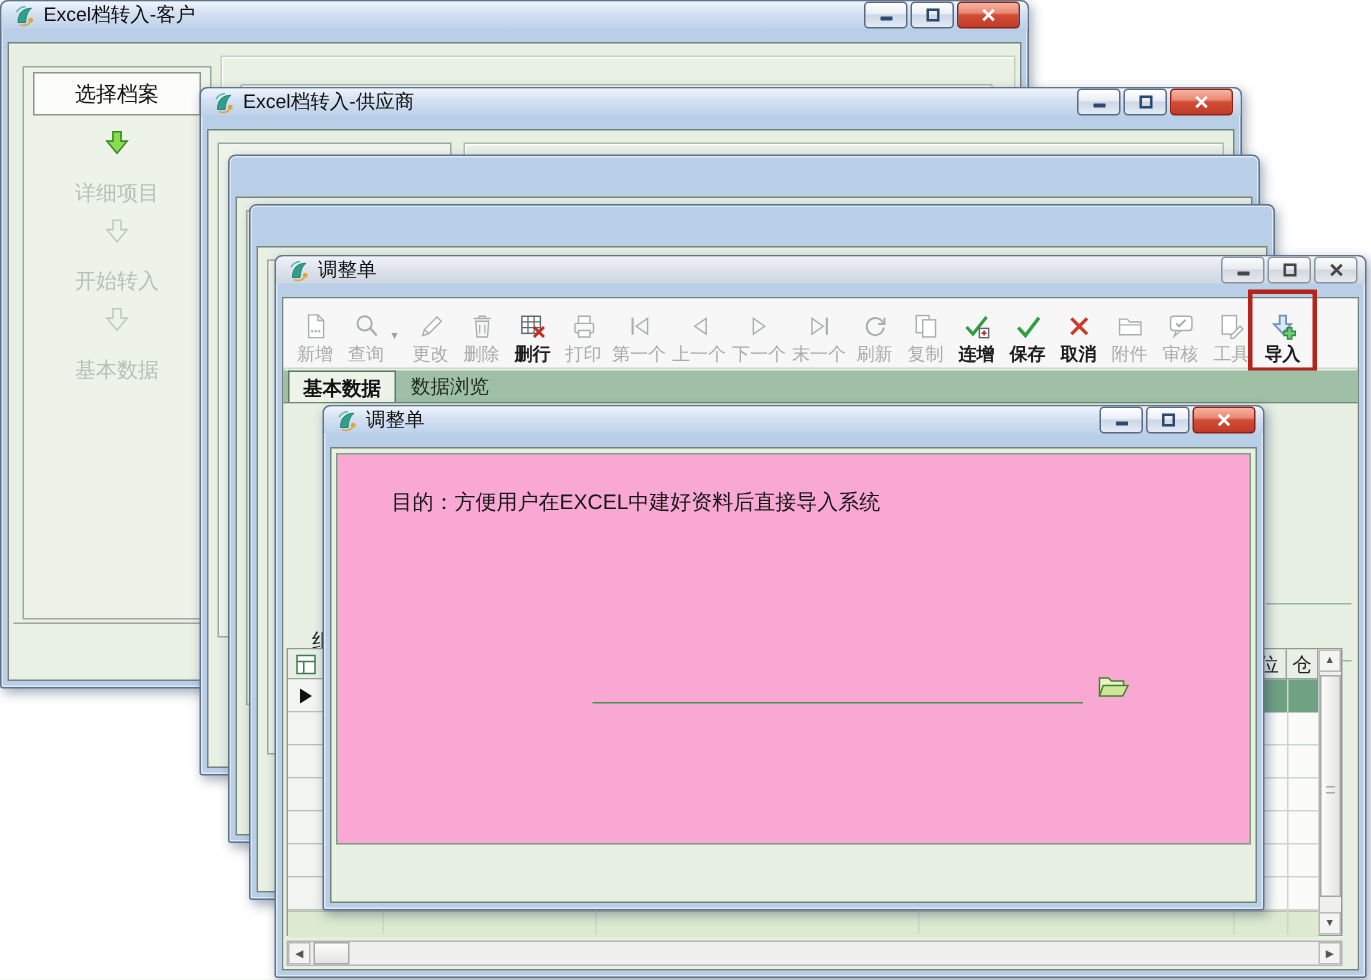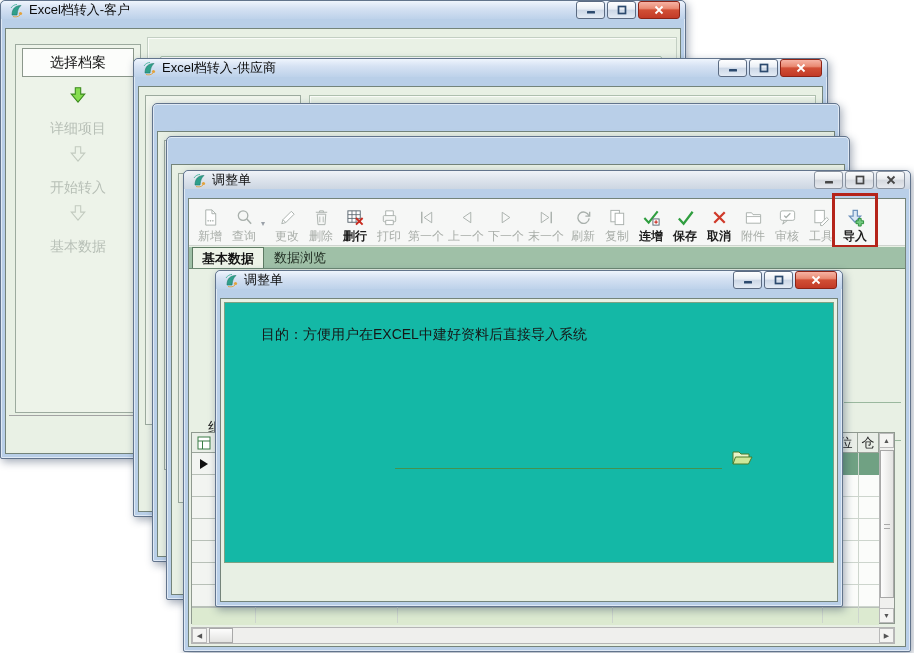--- a/index.html
+++ b/index.html
@@ -98,21 +98,21 @@
              background:#efefed; border:1px solid #b5b5b5; }
   .sarrow { position:absolute; width:15px; height:15px; background:#f4f4f2; border:1px solid #b9b9b9;
             display:flex; align-items:center; justify-content:center; font-size:7px; color:#555; }
   .sthumb { position:absolute; background:linear-gradient(90deg,#fdfdfd,#e3e3e1); border:1px solid #a8a8a8; }
   .sthumb.h { background:linear-gradient(#fdfdfd,#e3e3e1); }
   .grip { position:absolute; left:3px; right:3px; top:50%; height:5px;
           border-top:1px solid #aaa; border-bottom:1px solid #aaa; }
 
   
   .gbox { position:absolute; left:3px; top:3px; right:3px; height:261px;
-          border:1px solid #7da283; background:#14b8a6; }
+          border:1px solid #7da283; background:#f9a8d4; }
   .purpose { position:absolute; left:36px; top:23px; font-size:14px; color:#161616; }
   .instr { position:absolute; left:36px; top:94px; width:588px; font-size:14px;
            line-height:22px; color:#161616; }
   .pathlbl { position:absolute; left:36px; top:147px; font-size:14px; color:#161616; }
   .pathinput { position:absolute; left:170px; top:146px; width:327px; height:20px;
                background:transparent; border:none; border-bottom:1px solid #44934f;
                font-size:13px; color:#222; outline:none; }
   .browse { position:absolute; left:505px; top:146px; width:24px; height:20px; border:none;
             background:transparent; cursor:pointer; }
   .dfooter { position:absolute; left:3px; right:3px; bottom:3px; height:36px; display:flex;

